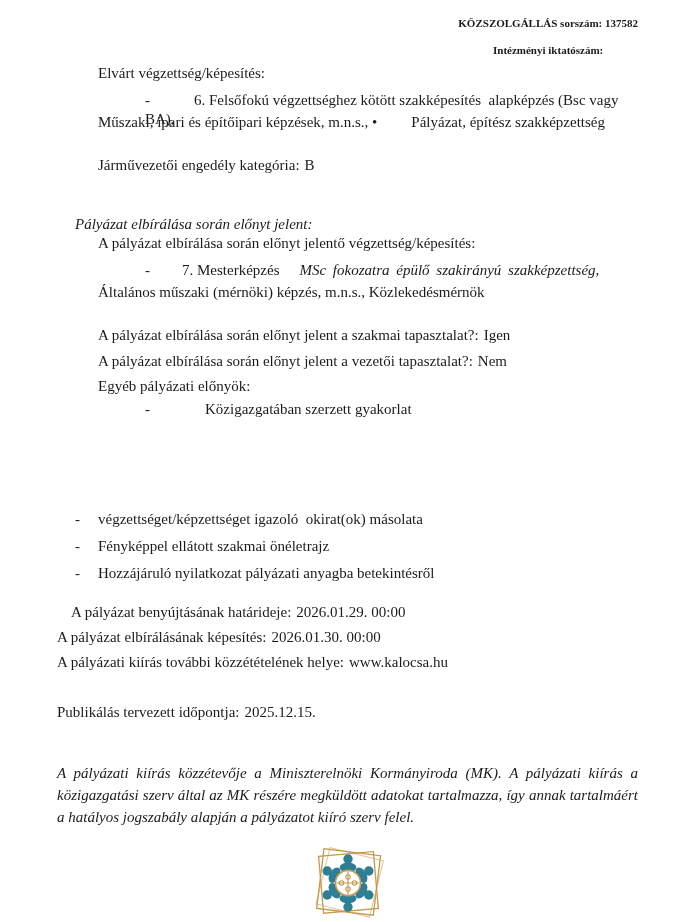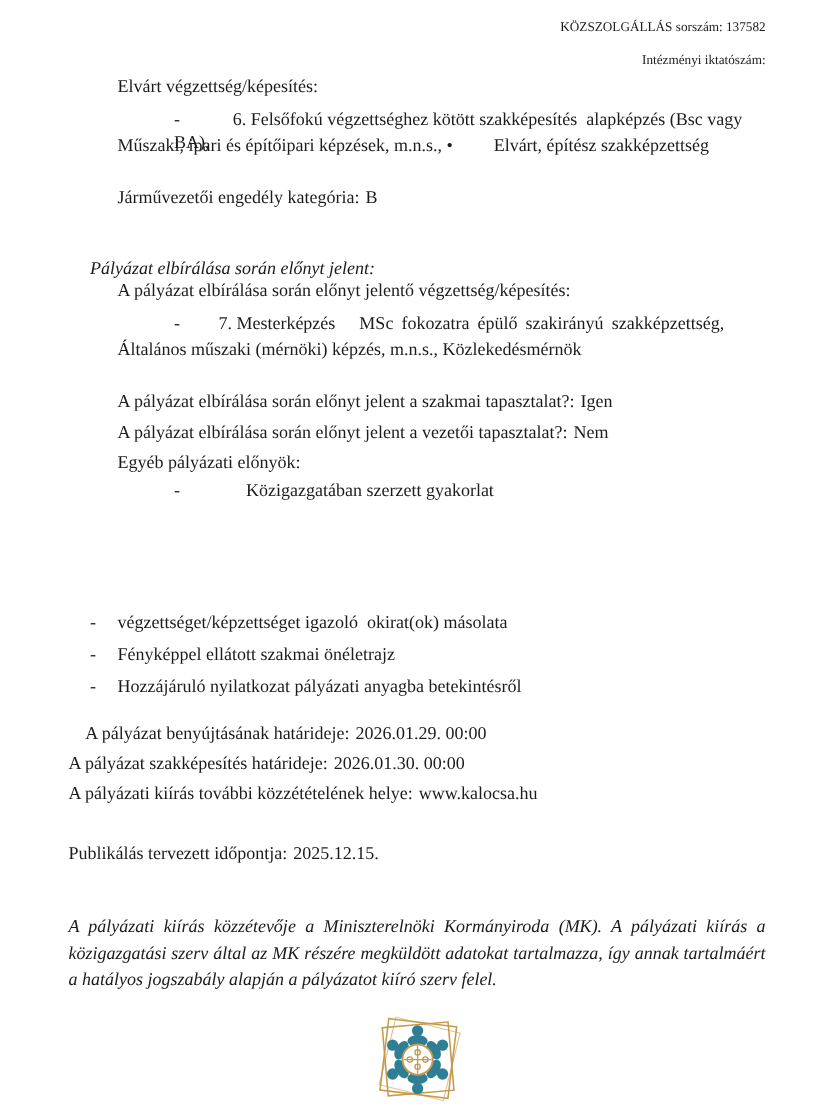--- a/index.html
+++ b/index.html
@@ -6,23 +6,23 @@
   .page{
     position:relative;width:695px;height:922px;background:#fff;overflow:hidden;
     font-family:"Liberation Serif",serif;font-size:15px;color:#1b1b1b;line-height:19px;
   }
   .abs{position:absolute;}
   .b{font-weight:400;}
   .i{font-style:italic;}
   .t{white-space:pre-wrap;}
   .sp{display:inline-block;height:1px;vertical-align:baseline;}
   .val{margin-left:5px;white-space:pre-wrap;}
-  .hdr{position:absolute;top:10px;right:57px;text-align:right;
-       font-size:11px;font-weight:400;line-height:27px;color:#1b1b1b;}
-  .wide{word-spacing:3px;}
+  .hdr{position:absolute;top:10px;right:57px;text-align:center;
+       font-size:11px;font-weight:700;line-height:27px;color:#1b1b1b;}
+  .wide{word-spacing:3px;font-style:italic;}
   .disclaimer{position:absolute;top:762px;left:57px;right:57px;
        font-style:italic;text-align:justify;line-height:22px;white-space:normal;}
   .logo-row{position:absolute;top:845px;left:0;right:0;
        display:flex;justify-content:center;align-items:center;gap:5px;flex-direction:column;}
   .logo-word{font-family:"Liberation Sans",sans-serif;font-weight:700;
        font-size:23px;letter-spacing:.3px;color:#2E7E95;}
 </style>
 </head>
 <body>
 
@@ -32,21 +32,21 @@
     <div>KÖZSZOLGÁLLÁS sorszám: 137582</div>
     <div>Intézményi iktatószám:</div>
   </div>
 
   <div class="abs b" style="top:64px;left:98px">Elvárt végzettség/képesítés:</div>
 
   <div class="abs" style="top:91px;left:145px;right:57px">
     <span class="t">-</span><span class="sp" style="width:44px"></span><span class="t">6. Felsőfokú végzettséghez kötött szakképesítés  alapképzés (Bsc vagy BA),</span>
   </div>
   <div class="abs" style="top:113px;left:98px">
-    <span class="t">Műszaki, ipari és építőipari képzések, m.n.s., •</span><span class="sp" style="width:34px"></span><span class="t">Elvárt, építész szakképzettség</span>
+    <span class="t">Műszaki, ipari és építőipari képzések, m.n.s., •</span><span class="sp" style="width:34px"></span><span class="t">Pályázat, építész szakképzettség</span>
   </div>
 
   <div class="abs" style="top:156px;left:98px">
     <span class="t b">Járművezetői engedély kategória:</span><span class="val">B</span>
   </div>
 
   <div class="abs b i" style="top:215px;left:75px">Pályázat elbírálása során előnyt jelent:</div>
 
   <div class="abs b" style="top:234px;left:98px">A pályázat elbírálása során előnyt jelentő végzettség/képesítés:</div>
 
@@ -76,21 +76,21 @@
     <span class="t">-</span><span class="sp" style="width:18px"></span><span class="t">végzettséget/képzettséget igazoló  okirat(ok) másolata</span>
   </div>
   <div class="abs" style="top:564px;left:75px">
     <span class="t">-</span><span class="sp" style="width:18px"></span><span class="t">Hozzájáruló nyilatkozat pályázati anyagba betekintésről</span>
   </div>
 
   <div class="abs" style="top:603px;left:71px">
     <span class="t b">A pályázat benyújtásának határideje:</span><span class="val">2026.01.29. 00:00</span>
   </div>
   <div class="abs" style="top:628px;left:57px">
-    <span class="t b">A pályázat szakképesítés határideje:</span><span class="val">2026.01.30. 00:00</span>
+    <span class="t b">A pályázat elbírálásának képesítés:</span><span class="val">2026.01.30. 00:00</span>
   </div>
   <div class="abs" style="top:653px;left:57px">
     <span class="t b">A pályázati kiírás további közzétételének helye:</span><span class="val">www.kalocsa.hu</span>
   </div>
   <div class="abs" style="top:703px;left:57px">
     <span class="t b">Publikálás tervezett időpontja:</span><span class="val">2025.12.15.</span>
   </div>
 
   <div class="disclaimer">A pályázati kiírás közzétevője a Miniszterelnöki Kormányiroda (MK). A pályázati kiírás a közigazgatási szerv által az MK részére megküldött adatokat tartalmazza, így annak tartalmáért a hatályos jogszabály alapján a pályázatot kiíró szerv felel.</div>
 

